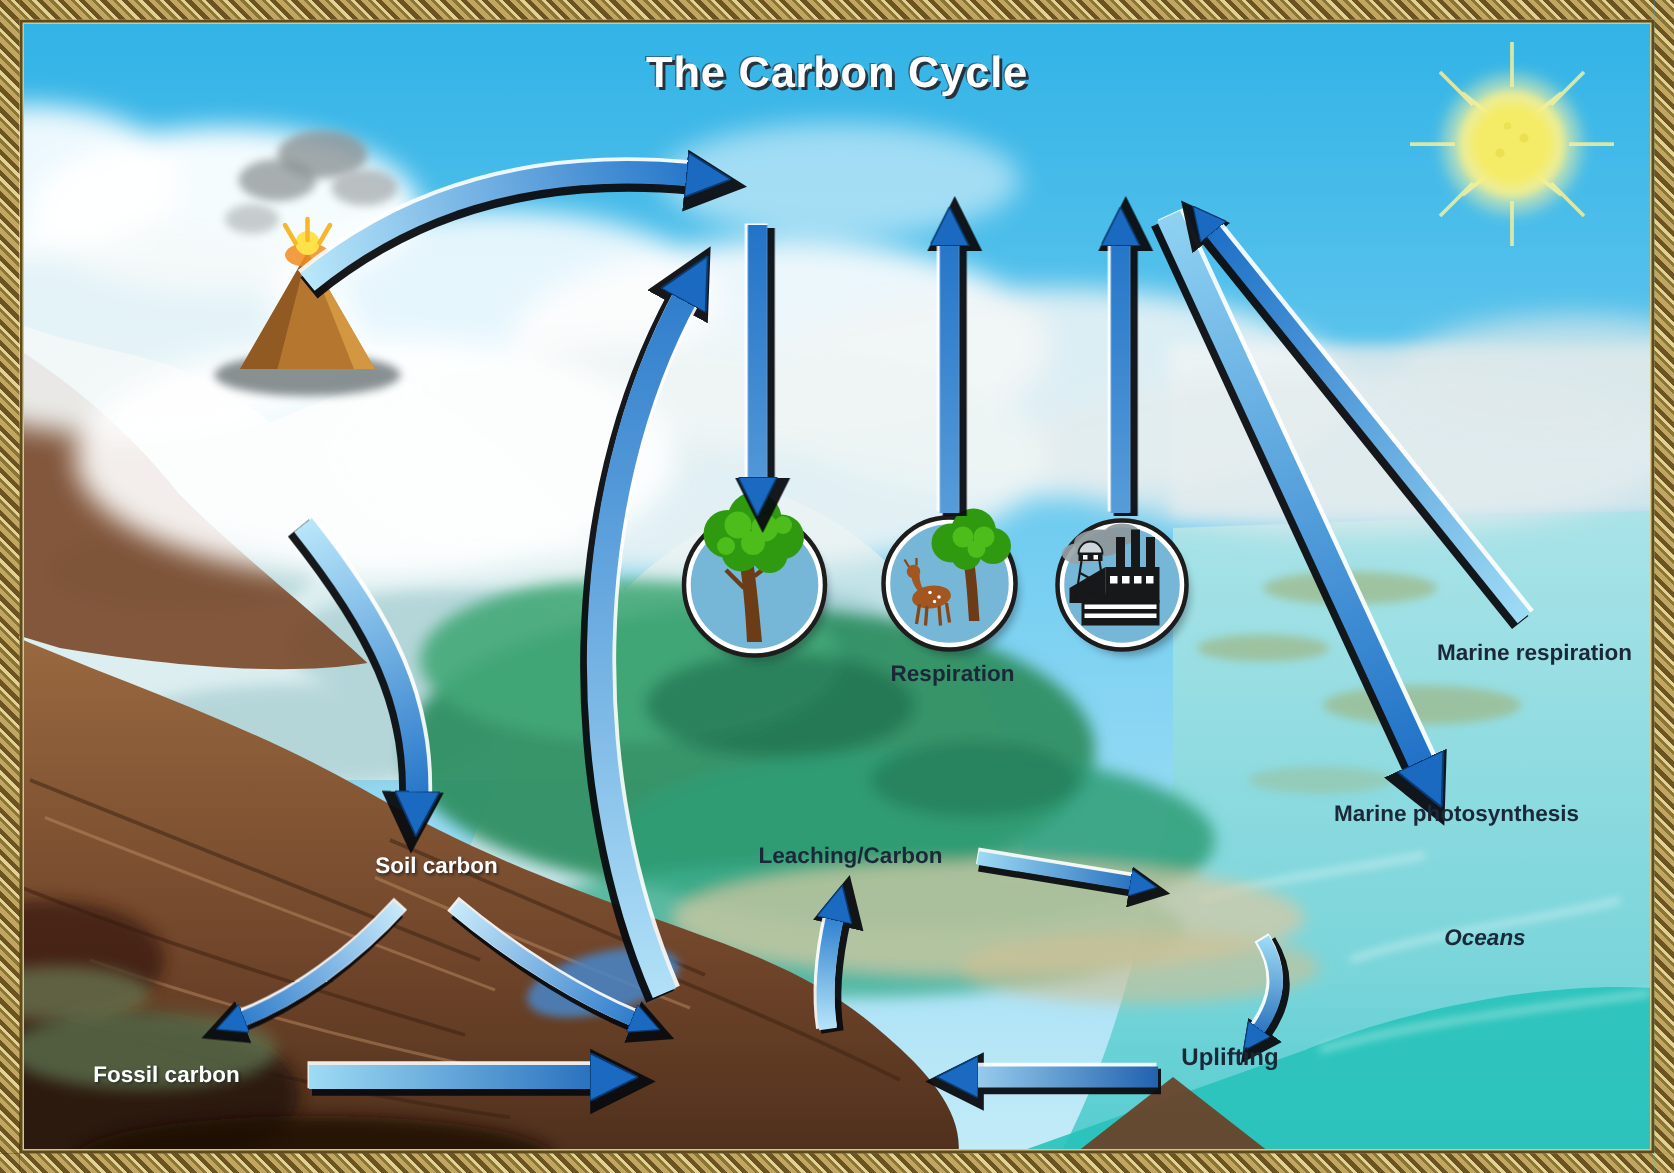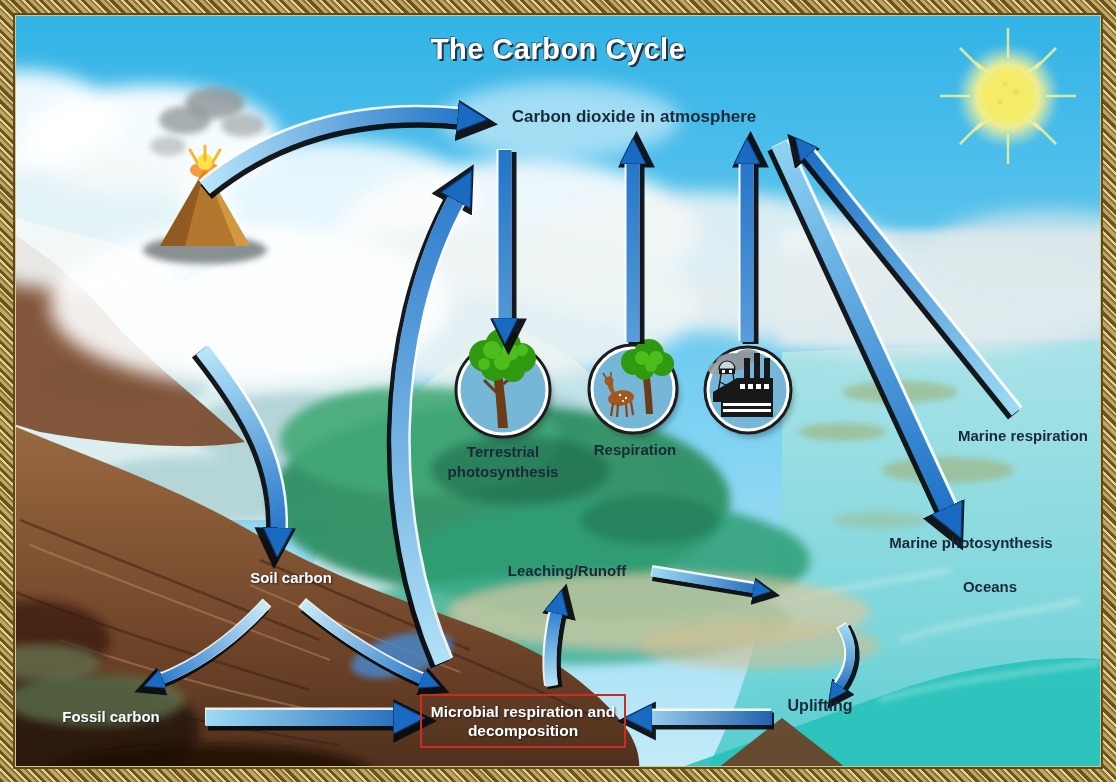--- a/index.html
+++ b/index.html
@@ -420,39 +420,36 @@
 
   <g fill="none">
     <path d="M1016,412 L807,152" stroke="#0a0c10" stroke-width="14" opacity=".95" transform="translate(-2.5,3)" marker-end="url(#mB)"></path>
     <path d="M1016,412 L807,152" stroke="#ffffff" stroke-width="13" opacity=".9" transform="translate(1.5,-1.5)"></path>
     <path d="M1016,412 L807,152" stroke="url(#ga15)" stroke-width="11" marker-end="url(#mG)"></path>
   </g>
 </svg>
 
 <div class="title">The Carbon Cycle</div>
 
-<div class="lbl co2" style="left:488px;top:106px;width:292px;">Carbon dioxide in atmosphere</div>
-
-
-<div class="lbl" style="left:422px;top:442px;width:162px;">Terrestrial photosynthesis</div>
+
+
 
 <div class="lbl" style="left:570px;top:440px;width:130px;">Respiration</div>
 
 
 <div class="lbl" style="left:953px;top:426px;width:140px;">Marine respiration</div>
 
 <div class="lbl" style="left:886px;top:533px;width:170px;">Marine photosynthesis</div>
 
-<div class="lbl" style="left:938px;top:577px;width:104px;">Oceans</div>
+<div class="lbl" style="left:938px;top:616px;width:104px;font-style:italic;">Oceans</div>
 
 <div class="lbl light" style="left:215px;top:568px;width:152px;">Soil carbon</div>
 
-<div class="lbl" style="left:486px;top:561px;width:162px;">Leaching/Runoff</div>
+<div class="lbl" style="left:486px;top:561px;width:162px;">Leaching/Carbon</div>
 
 
 <div class="lbl light" style="left:46px;top:707px;width:130px;">Fossil carbon</div>
 
-<div class="redbox">Microbial respiration and decomposition</div>
 
 <div class="lbl" style="left:768px;top:696px;width:104px;font-size:16px;">Uplifting</div>
 
 <div class="frame"></div>
 </div>
 
 </body></html>

